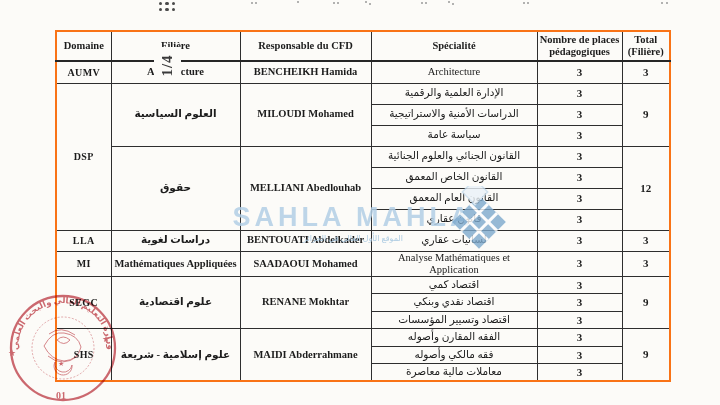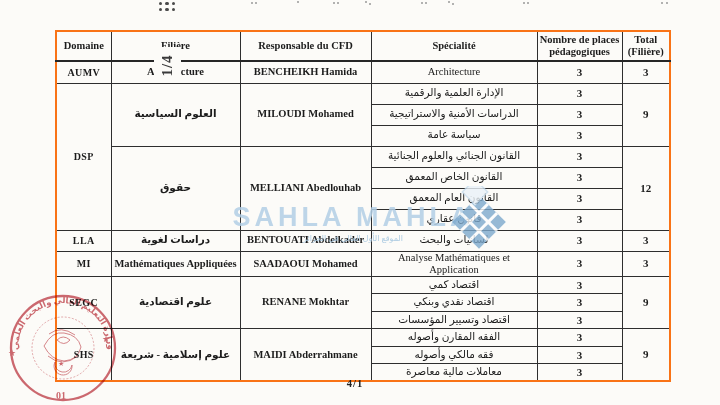--- a/index.html
+++ b/index.html
@@ -154,21 +154,21 @@
           <td class="places" dir="auto">3</td>
         </tr>
         <tr style="height: 21px;">
           <td class="specialite" dir="auto">قانون عقاري</td>
           <td class="places" dir="auto">3</td>
         </tr>
         <tr style="height: 21px;">
           <td class="domaine" dir="auto">LLA</td>
           <td class="filiere" dir="auto">دراسات لغوية</td>
           <td class="responsable" dir="auto">BENTOUATI Abdelkader</td>
-          <td class="specialite" dir="auto">لسانيات والبحث</td>
+          <td class="specialite" dir="auto">لسانيات عقاري</td>
           <td class="places" dir="auto">3</td>
           <td class="total" dir="auto">3</td>
         </tr>
         <tr style="height: 23px;">
           <td class="domaine" dir="auto">MI</td>
           <td class="filiere" dir="auto">Mathématiques Appliquées</td>
           <td class="responsable" dir="auto">SAADAOUI Mohamed</td>
           <td class="specialite" dir="auto">Analyse Mathématiques et Application</td>
           <td class="places" dir="auto">3</td>
           <td class="total" dir="auto">3</td>
@@ -245,15 +245,14 @@
       <path d="M 42,54 q 8,-15 20,-13 q 14,2 17,14 q -3,13 -17,14 q -13,-1 -20,-15"></path>
       <path d="M 47,42 q 12,-9 26,1"></path>
       <path d="M 46,64 q 14,12 30,0"></path>
       <path d="M 53,70 a 9,9 0 1 0 17,3 a 7,7 0 1 1 -17,-3"></path>
       <path d="M 55,48 q 6,-6 13,0 q -6,7 -13,0"></path>
     </g>
     <text x="56" y="74" font-size="7" fill="#c2454e">★</text>
     <text x="54" y="107" font-size="10" font-weight="bold" fill="#c2454e">01</text>
   </svg>
 
-  <div class="footer-page">4/1</div>
 
 </div>
 
 </body></html>

